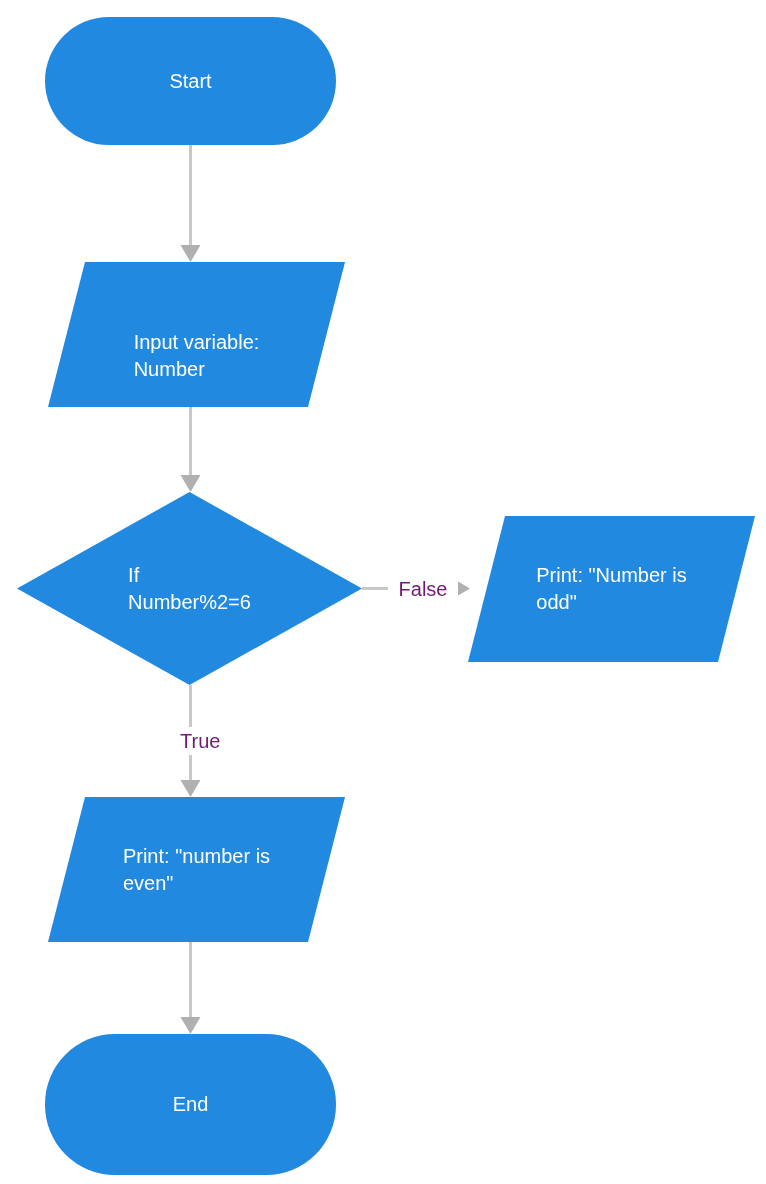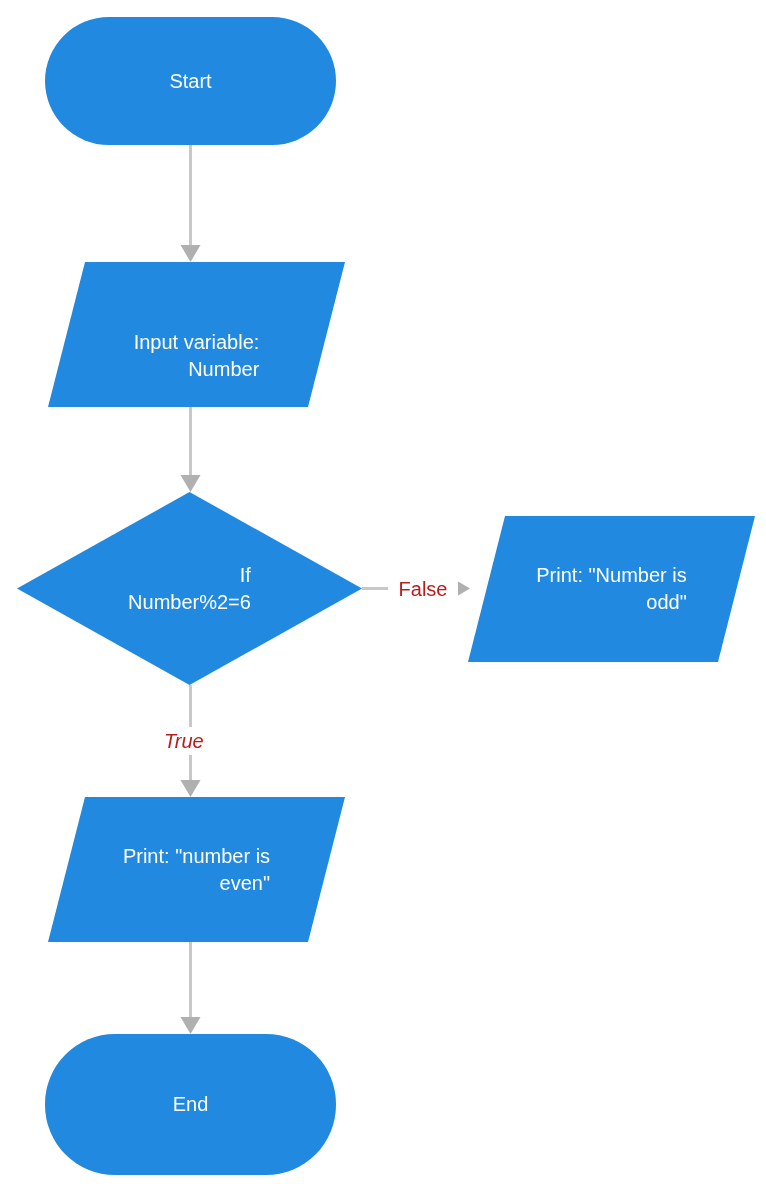--- a/index.html
+++ b/index.html
@@ -24,35 +24,35 @@
     left: 0;
     top: 0;
     width: 766px;
     height: 1184px;
   }
   .node-label {
     position: absolute;
     display: flex;
     align-items: center;
     justify-content: center;
-    text-align: right;
+    text-align: left;
     color: #ffffff;
     font-family: "Liberation Sans", sans-serif;
     font-size: 20px;
     line-height: 27px;
     font-weight: 400;
     white-space: pre-line;
     pointer-events: none;
   }
   .edge-label {
     position: absolute;
     display: flex;
     align-items: center;
     justify-content: center;
-    color: #b91c1c;
+    color: #701a75;
     font-family: "Liberation Sans", sans-serif;
     font-size: 20px;
     line-height: 24px;
     font-weight: 400;
     background: #ffffff;
     white-space: nowrap;
   }
 </style>
 </head>
 <body>
@@ -110,15 +110,15 @@
   <div class="node-label" style="left:468px; top:516px; width:287px; height:146px;">Print: "Number is
 odd"</div>
 
   <div class="node-label" style="left:48px; top:797px; width:297px; height:145px;">Print: "number is
 even"</div>
 
   <div class="node-label" style="left:45px; top:1034px; width:291px; height:141px;">End</div>
 
   <div class="edge-label" style="left:388px; top:575px; width:70px; height:28px;">False</div>
 
-  <div class="edge-label" style="left:160px; top:727px; width:66px; height:28px; justify-content:flex-start; padding-left:4px;font-style:italic;">True</div>
+  <div class="edge-label" style="left:176px; top:727px; width:66px; height:28px; justify-content:flex-start; padding-left:4px;">True</div>
 
 </div>
 
 </body></html>

